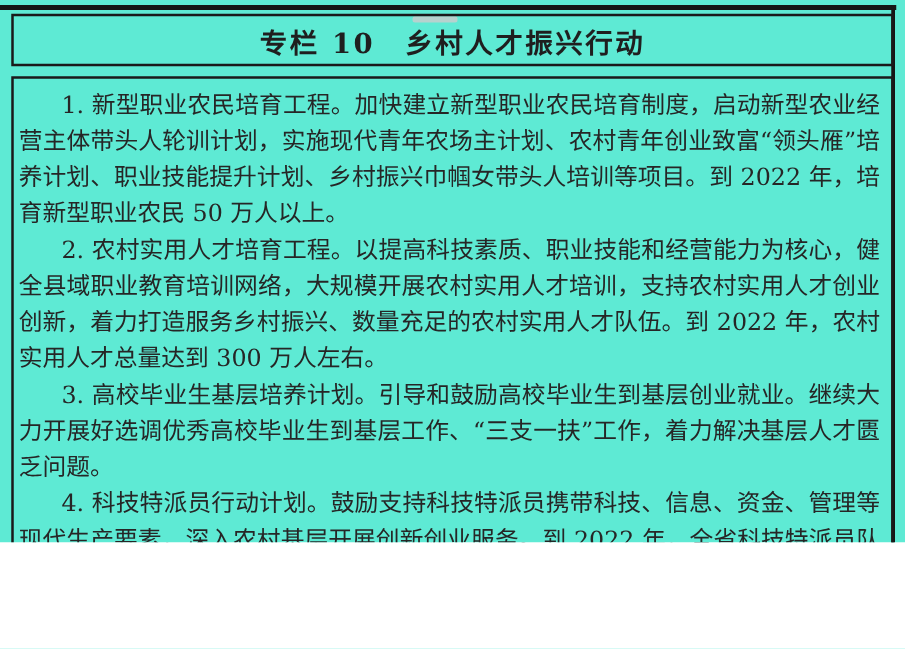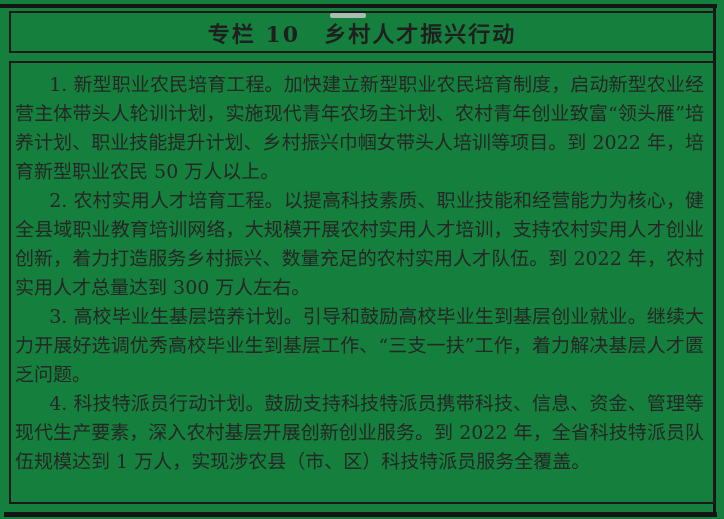--- a/index.html
+++ b/index.html
@@ -3,22 +3,22 @@
 <meta charset="utf-8">
 <style>
   html, body {
     margin: 0;
     padding: 0;
     background: #ffffff;
   }
   .page {
     position: relative;
     width: 724px;
-    height: 519px;
-    background: #15803d;
+    height: 434px;
+    background: #5eead4;
     font-family: "DejaVu Serif", serif;
     overflow: hidden;
   }
   .rule {
     position: absolute;
     background: #151515;
   }
   .rule.top    { left: 0;     top: 4px;   width: 717px; height: 4px; }
   .rule.right  { left: 713px; top: 4px;   width: 3px;   height: 513px; }
   .rule.bottom { left: 4px;   top: 512px; width: 713px; height: 5px; }

